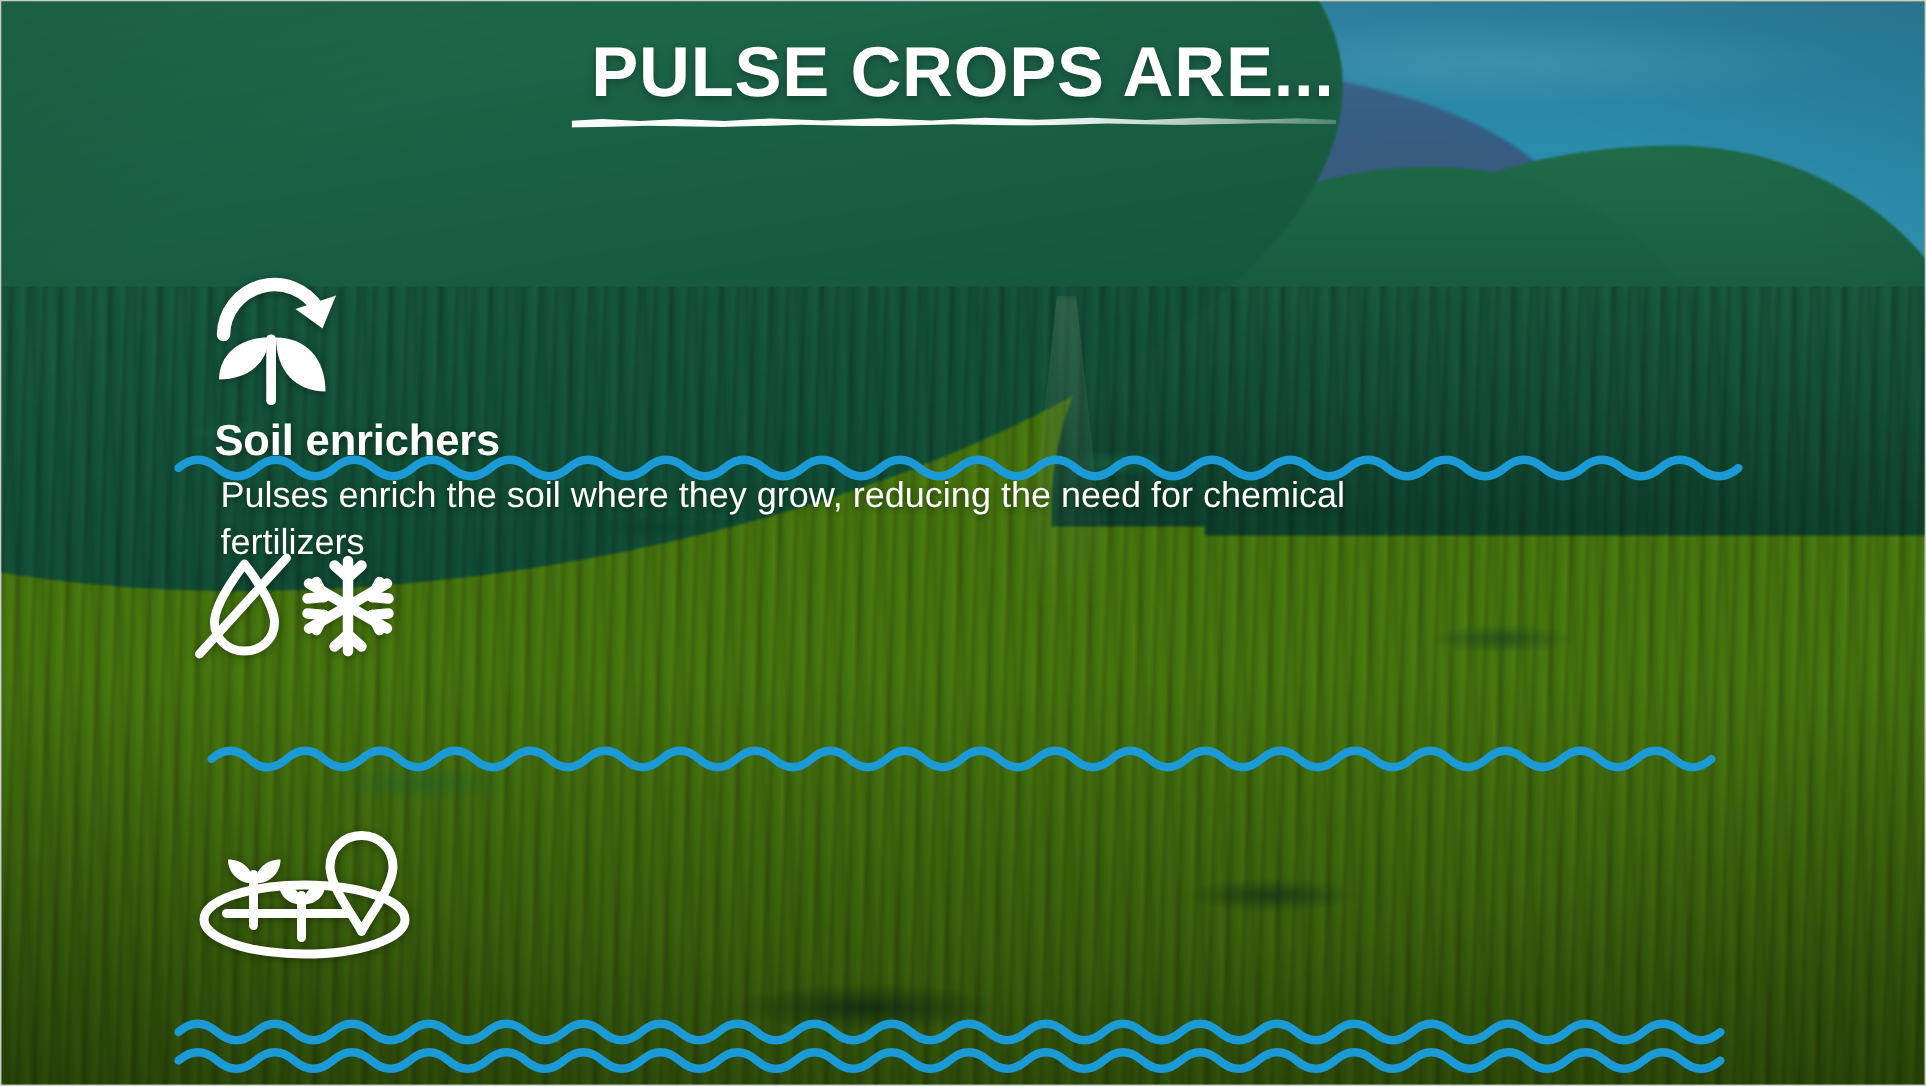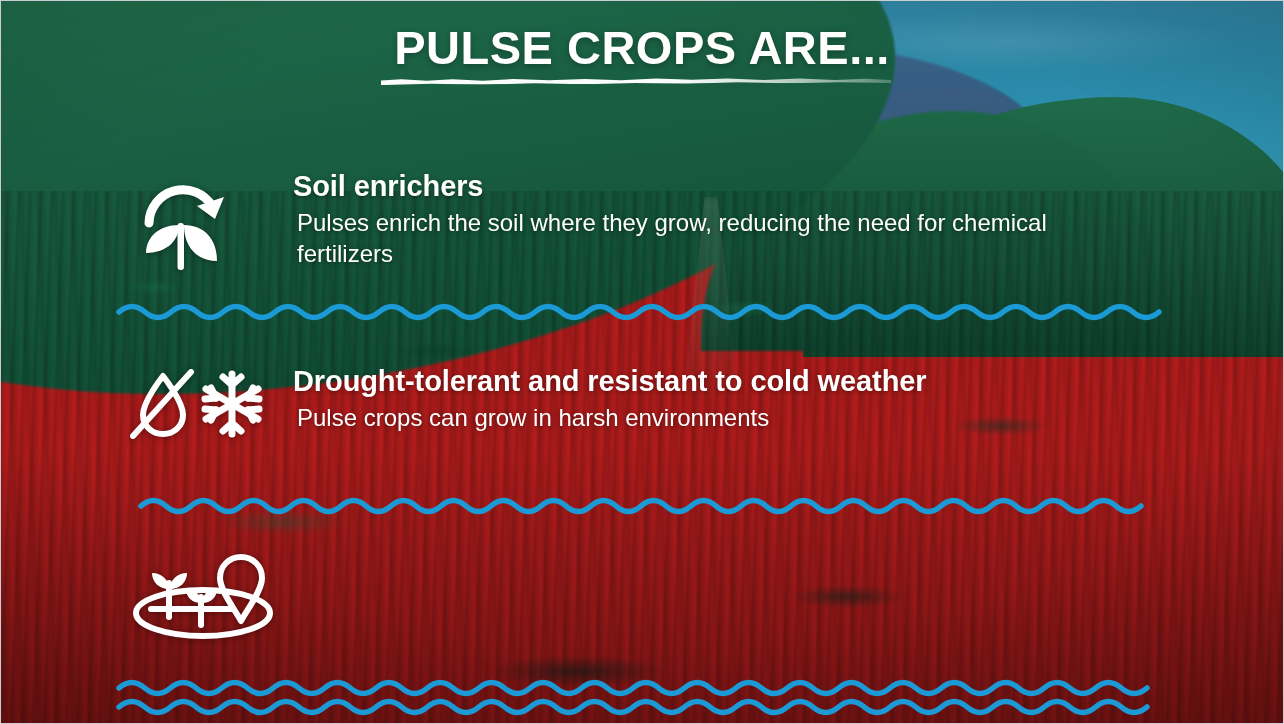--- a/index.html
+++ b/index.html
@@ -10,21 +10,21 @@
   }
   body {
     font-family: "Liberation Sans", sans-serif;
   }
 
   .slide {
     position: relative;
     width: 1284px;
     height: 724px;
     overflow: hidden;
-    background: #b91c1c;
+    background: #4d7c0f;
     box-sizing: border-box;
     border: 1px solid #c9cdd2;
   }
 
   
   .bg {
     position: absolute;
     inset: 0;
     overflow: hidden;
   }
@@ -237,21 +237,21 @@
     width: 100%;
     height: 100%;
   }
   .feature-row {
     position: absolute;
     display: flex;
     align-items: flex-start;
     left: 128px;
     width: 1060px;
   }
-  .feature-row[data-row="0"] { top: 168px; }
+  .feature-row[data-row="0"] { top: 168px; flex-direction: column; }
   .feature-row[data-row="1"] { top: 363px; }
   .feature-row[data-row="2"] { top: 542px; }
 
   .feature-icon {
     flex: 0 0 auto;
     width: 150px;
     display: flex;
     align-items: flex-start;
     justify-content: flex-start;
     padding-top: 4px;
@@ -366,24 +366,20 @@
               <line x1="87" y1="30" x2="82" y2="20"></line>
               <line x1="119" y1="42" x2="130" y2="41"></line>
               <line x1="119" y1="42" x2="124" y2="52"></line>
               <line x1="119" y1="30" x2="130" y2="31"></line>
               <line x1="119" y1="30" x2="124" y2="20"></line>
               <line x1="87" y1="42" x2="76" y2="41"></line>
               <line x1="87" y1="42" x2="82" y2="52"></line>
             </g>
           </svg>
         </div>
-        <div class="feature-text">
-          <p class="feature-heading">Drought-tolerant and resistant to cold weather</p>
-          <p class="feature-body">Pulse crops can grow in harsh environments</p>
-        </div>
       </div>
 
       <div class="feature-row" data-row="2">
         <div class="feature-icon">
           <svg width="148" height="96" viewBox="0 0 148 96" fill="none" aria-hidden="true">
 
             <ellipse cx="74" cy="66" rx="67" ry="23" stroke="#ffffff" stroke-width="6" fill="none"></ellipse>
 
             <path d="M40 70 L40 36" stroke="#ffffff" stroke-width="6" stroke-linecap="round"></path>
             <path d="M40 42 C30 42 23 35 23 26 C33 26 40 33 40 42 Z" fill="#ffffff"></path>

